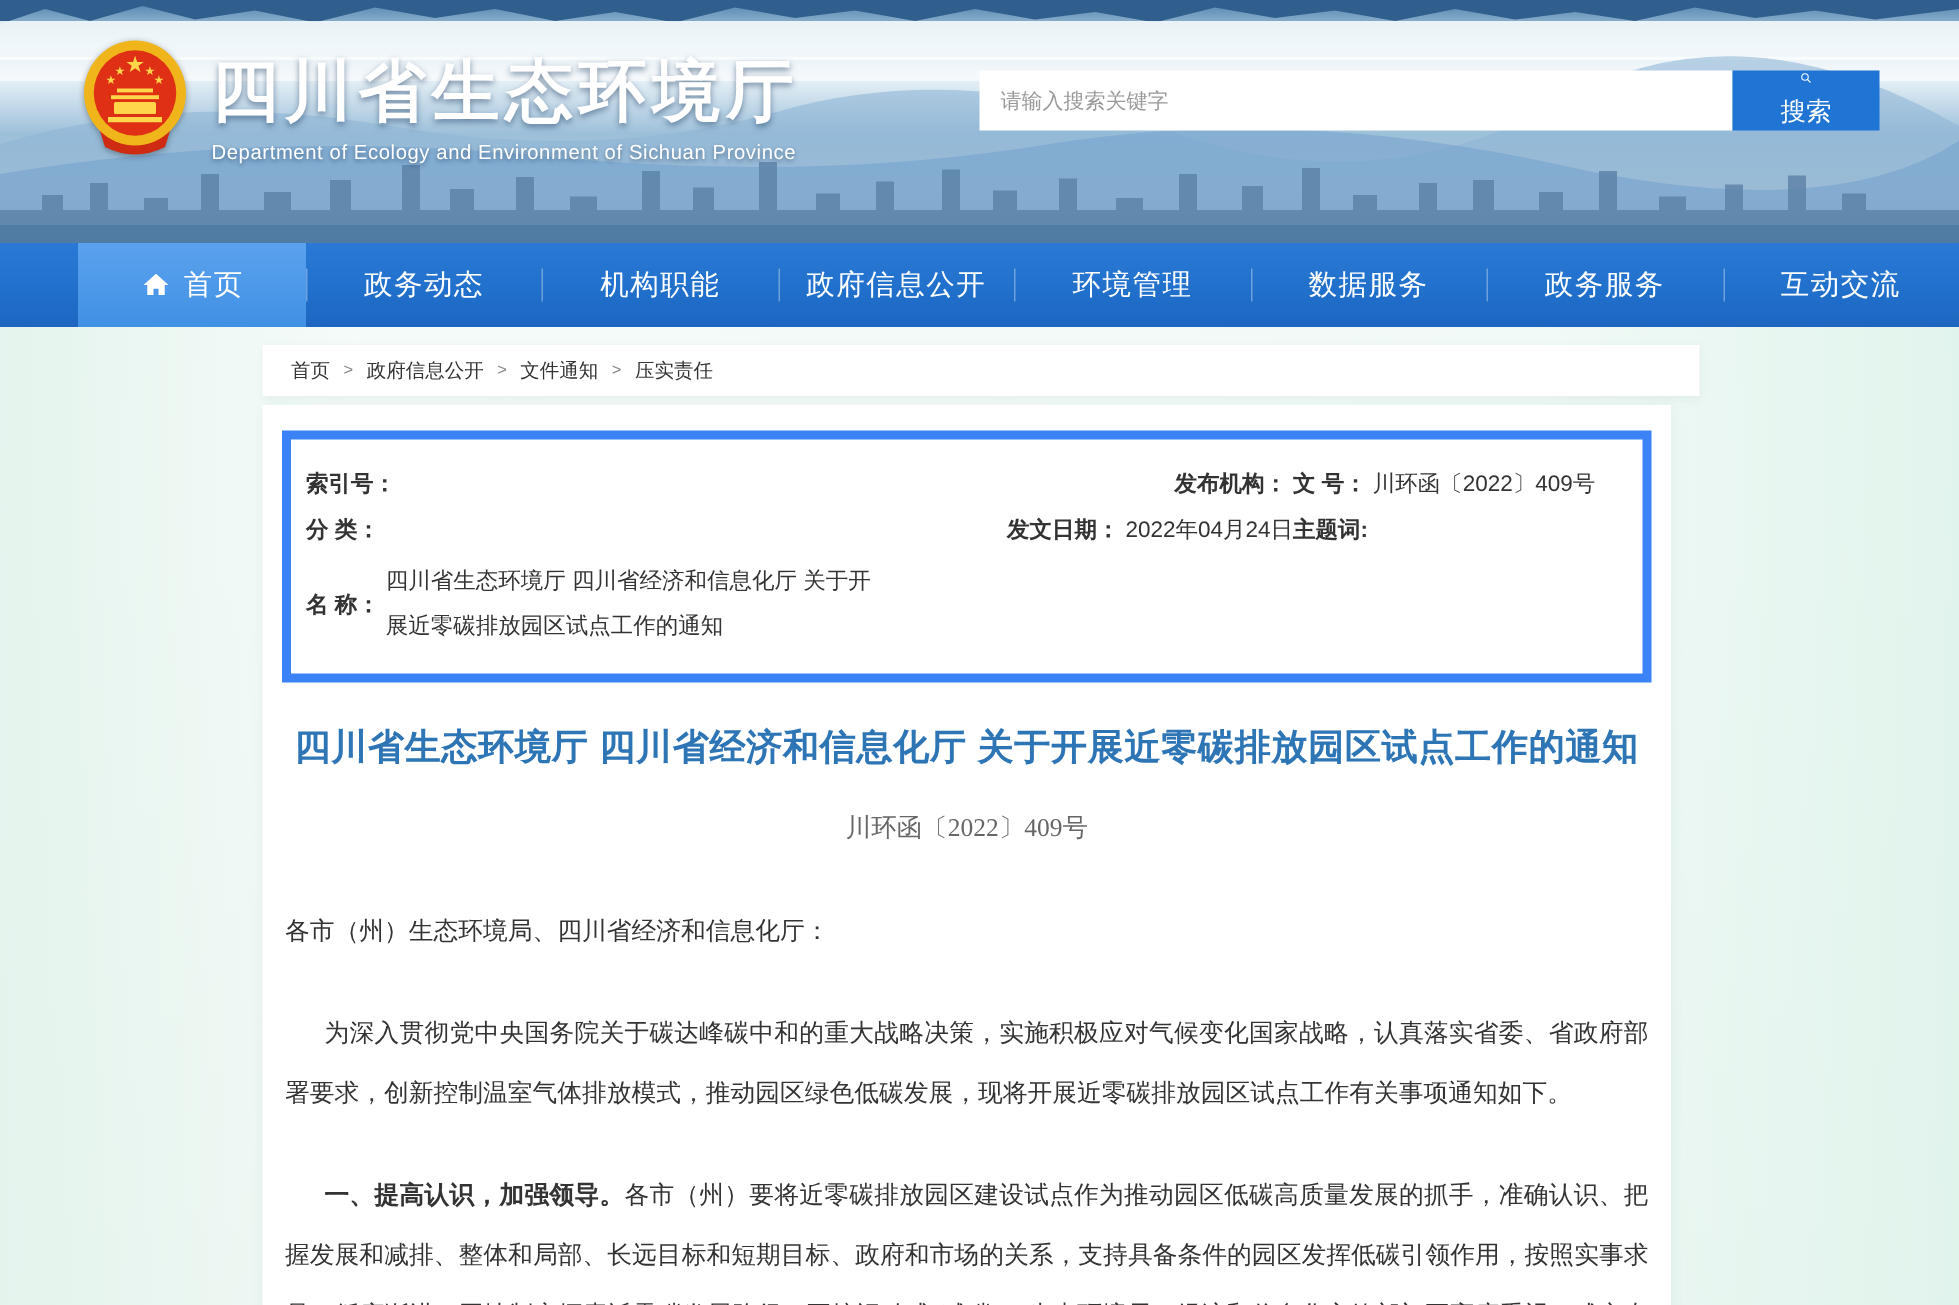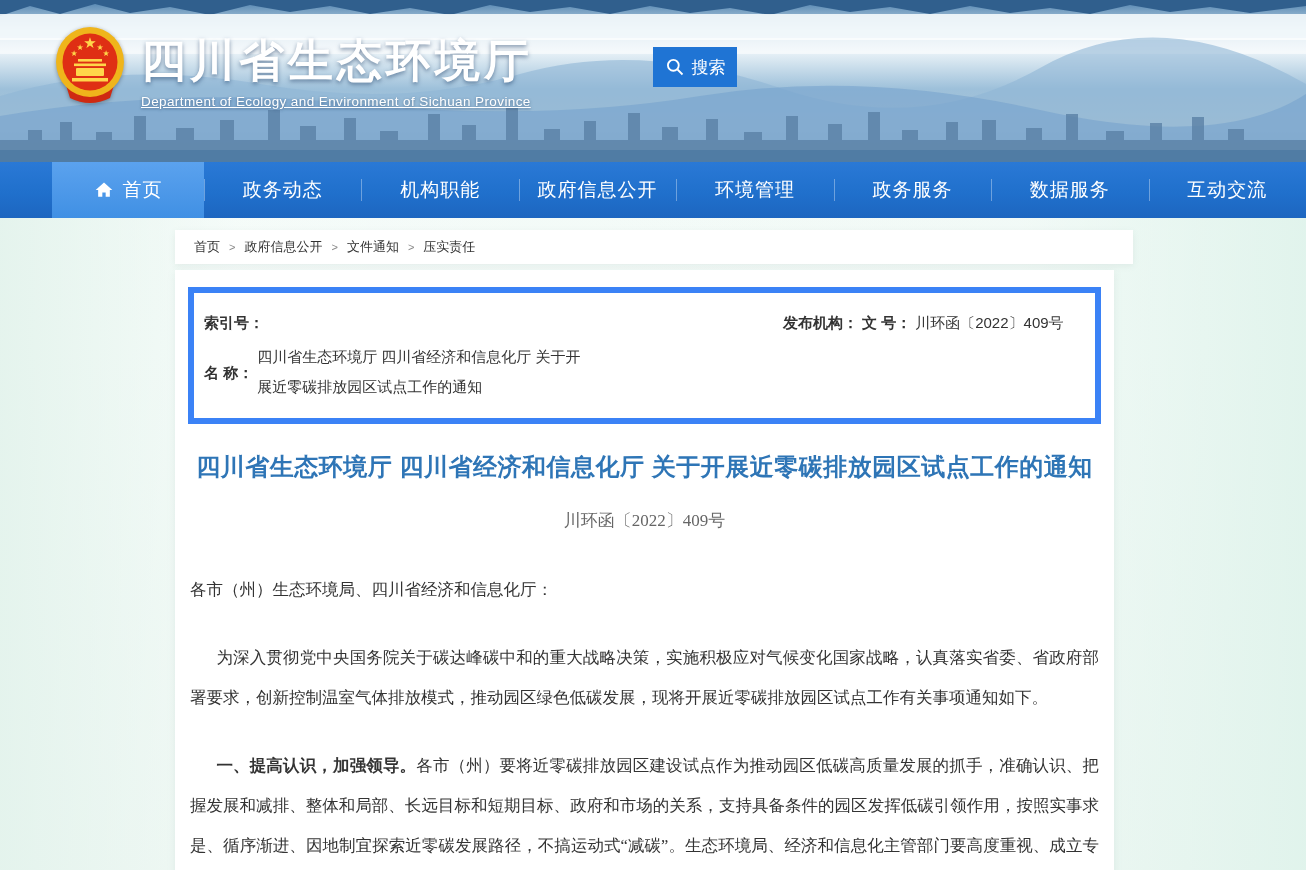--- a/index.html
+++ b/index.html
@@ -15,31 +15,31 @@
   
   .banner { position:relative; height:162px; overflow:hidden; }
   .banner-bg { position:absolute; inset:0; }
   .logo-block { position:absolute; left:53px; top:26px; display:flex; align-items:flex-start; cursor:pointer; }
   .emblem { width:74px; height:84px; filter:drop-shadow(0 1px 2px rgba(0,0,0,.35)); }
   .site-text { margin-left:14px; color:#fff; }
   .site-title {
     font-size:45px; font-weight:bold; letter-spacing:4px; line-height:58px; margin-top:6px;
     text-shadow:0 2px 4px rgba(30,60,100,.55);
   }
-  .site-subtitle { font-size:13.5px; letter-spacing:.4px; margin-top:4px; text-shadow:0 1px 3px rgba(30,60,100,.6);text-decoration:underline; }
+  .site-subtitle { font-size:13.5px; letter-spacing:.4px; margin-top:4px; text-shadow:0 1px 3px rgba(30,60,100,.6); }
 
   .search-box { position:absolute; left:653px; top:47px; display:flex; height:40px; width:600px; }
   .search-input {
     flex:1; height:40px; border:none; outline:none; padding:0 14px;
     font-size:14px; color:#333; background:#fff;
   }
   .search-input::placeholder { color:#999; }
   .search-btn {
-    width:84px; height:40px; border:none; background:#1f74d4; color:#fff;
-    font-size:17px; display:flex; align-items:center; justify-content:center; gap:7px; cursor:pointer;
+    width:98px; height:40px; border:none; background:#1f74d4; color:#fff;
+    font-size:17px; display:flex; align-items:center; justify-content:center; gap:7px; cursor:pointer;flex-direction:column;
   }
 
   
   .nav { height:56px; background:linear-gradient(180deg,#2a79d6 0%, #2070cc 55%, #1d66c0 100%); display:flex; align-items:stretch; }
   .nav-spacer { width:52px; }
   .nav-item {
     position:relative; flex:1; display:flex; align-items:center; justify-content:center;
     color:#fff; font-size:19px; letter-spacing:1px; cursor:pointer; white-space:nowrap;
   }
   .nav-item.active {
@@ -136,20 +136,21 @@
         <rect x="19" y="52" width="36" height="3.5"></rect>
       </g>
     </svg>
     <div class="site-text">
       <div class="site-title">四川省生态环境厅</div>
       <div class="site-subtitle">Department of Ecology and Environment of Sichuan Province</div>
     </div>
   </div>
 
   <div class="search-box">
+    <input class="search-input" type="text" value="" placeholder="请输入搜索关键字" style="">
     <button class="search-btn">
       <svg width="20" height="20" viewBox="0 0 24 24" aria-hidden="true">
         <circle cx="10" cy="10" r="6.5" fill="none" stroke="#fff" stroke-width="2.2"></circle>
         <line x1="15" y1="15" x2="21" y2="21" stroke="#fff" stroke-width="2.2"></line>
       </svg>
       <span>搜索</span>
     </button>
   </div>
 </div>
 
@@ -169,24 +170,24 @@
   <div class="nav-item">
       <span>机构职能</span>
     </div>
   <div class="nav-item">
       <span>政府信息公开</span>
     </div>
   <div class="nav-item">
       <span>环境管理</span>
     </div>
   <div class="nav-item">
+      <span>数据服务</span>
+    </div>
+  <div class="nav-item">
       <span>政务服务</span>
-    </div>
-  <div class="nav-item">
-      <span>数据服务</span>
     </div>
   <div class="nav-item">
       <span>互动交流</span>
     </div>
 </div>
 
 <div class="breadcrumb-strip">
   <span class="crumb">首页</span>
   <span class="crumb-sep">&gt;</span>
   <span class="crumb">政府信息公开</span>
@@ -206,20 +207,34 @@
       </div>
       <div class="meta-cell c2">
         <span class="meta-label">发布机构：</span>
         <span class="meta-value"></span>
       </div>
       <div class="meta-cell c3">
         <span class="meta-label">文 号：</span>
         <span class="meta-value">川环函〔2022〕409号</span>
       </div>
     </div>
+    <div class="meta-row">
+      <div class="meta-cell c1">
+        <span class="meta-label">分 类：</span>
+        <span class="meta-value"></span>
+      </div>
+      <div class="meta-cell c2">
+        <span class="meta-label">发文日期：</span>
+        <span class="meta-value">2022年04月24日</span>
+      </div>
+      <div class="meta-cell c3">
+        <span class="meta-label">主题词:</span>
+        <span class="meta-value"></span>
+      </div>
+    </div>
     <div class="meta-row name-row">
       <span class="meta-label">名 称：</span>
       <span class="meta-value">四川省生态环境厅 四川省经济和信息化厅 关于开展近零碳排放园区试点工作的通知</span>
     </div>
   </div>
 
   <h1 class="article-title">四川省生态环境厅 四川省经济和信息化厅 关于开展近零碳排放园区试点工作的通知</h1>
   <div class="doc-number">川环函〔2022〕409号</div>
 
   <div class="article-body">

